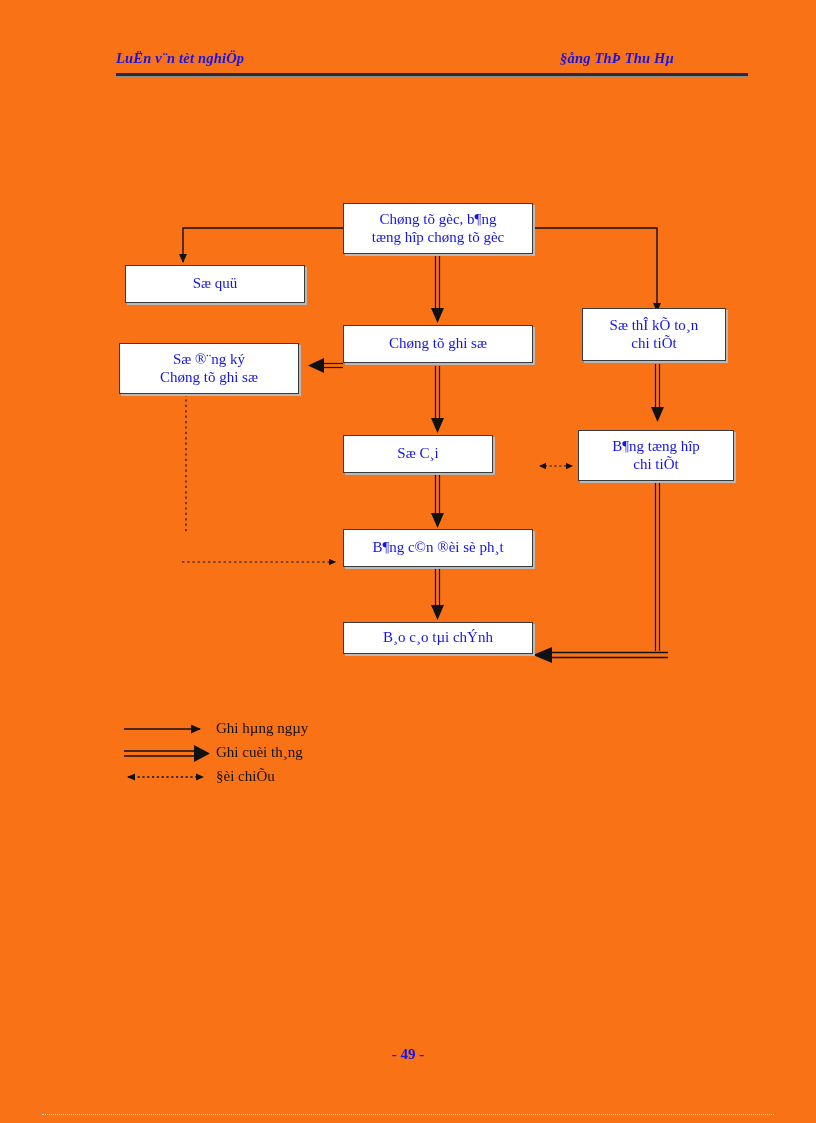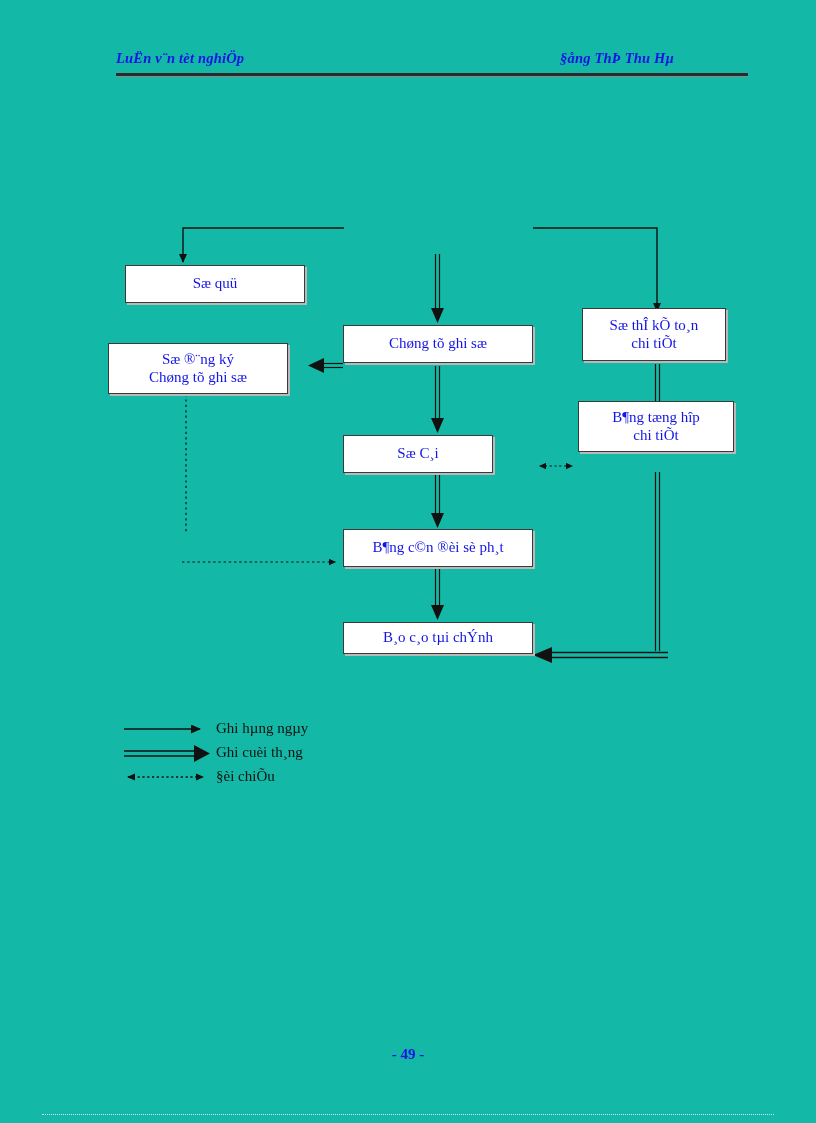--- a/index.html
+++ b/index.html
@@ -8,21 +8,21 @@
     padding: 0;
     background: #ffffff;
   }
   body {
     font-family: "Liberation Serif", "DejaVu Serif", serif;
   }
   #page {
     position: relative;
     width: 816px;
     height: 1123px;
-    background: #14b8a6;
+    background: #f97316;
     overflow: hidden;
   }
 
   
   #header {
     position: absolute;
     left: 116px;
     top: 50px;
     width: 632px;
     height: 26px;
@@ -217,54 +217,60 @@
 
       <g>
         <line x1="655.5" y1="472" x2="655.5" y2="651" stroke="#111111" stroke-width="1.2"></line>
         <line x1="659.5" y1="472" x2="659.5" y2="651" stroke="#111111" stroke-width="1.2"></line>
         <line x1="668" y1="652.5" x2="548" y2="652.5" stroke="#111111" stroke-width="1.6"></line>
         <line x1="668" y1="657.5" x2="548" y2="657.5" stroke="#111111" stroke-width="1.6"></line>
         <path d="M552,655 L552,647 L533,655 L552,663 z" fill="#111111"></path>
       </g>
     </svg>
 
+    <div class="node" id="node-chung-tu-goc" style="left:343px; top:203px; width:190px; height:51px;">
+      <span>
+        <span>Chøng tõ gèc, b¶ng</span>
+        <span>tæng hîp chøng tõ gèc</span>
+      </span>
+    </div>
 
     <div class="node" id="node-so-quy" style="left:125px; top:265px; width:180px; height:38px;">
       <span>
         <span>Sæ quü</span>
       </span>
     </div>
 
     <div class="node" id="node-chung-tu-ghi-so" style="left:343px; top:325px; width:190px; height:38px;">
       <span>
         <span>Chøng tõ ghi sæ</span>
       </span>
     </div>
 
     <div class="node" id="node-so-the-ke-toan" style="left:582px; top:308px; width:144px; height:53px;">
       <span>
         <span>Sæ thÎ kÕ to¸n</span>
         <span>chi tiÕt</span>
       </span>
     </div>
 
-    <div class="node" id="node-so-dang-ky" style="left:108px; top:343px; width:180px; height:51px;">
+    <div class="node" id="node-so-dang-ky" style="left:119px; top:343px; width:180px; height:51px;">
       <span>
         <span>Sæ ®¨ng ký</span>
         <span>Chøng tõ ghi sæ</span>
       </span>
     </div>
 
     <div class="node" id="node-so-cai" style="left:343px; top:435px; width:150px; height:38px;">
       <span>
         <span>Sæ C¸i</span>
       </span>
     </div>
 
-    <div class="node" id="node-bang-tong-hop" style="left:578px; top:401px; width:156px; height:51px;">
+    <div class="node" id="node-bang-tong-hop" style="left:578px; top:430px; width:156px; height:51px;">
       <span>
         <span>B¶ng tæng hîp</span>
         <span>chi tiÕt</span>
       </span>
     </div>
 
     <div class="node" id="node-bang-can-doi" style="left:343px; top:529px; width:190px; height:38px;text-align:center;">
       <span>
         <span>B¶ng c©n ®èi sè ph¸t</span>
       </span>

